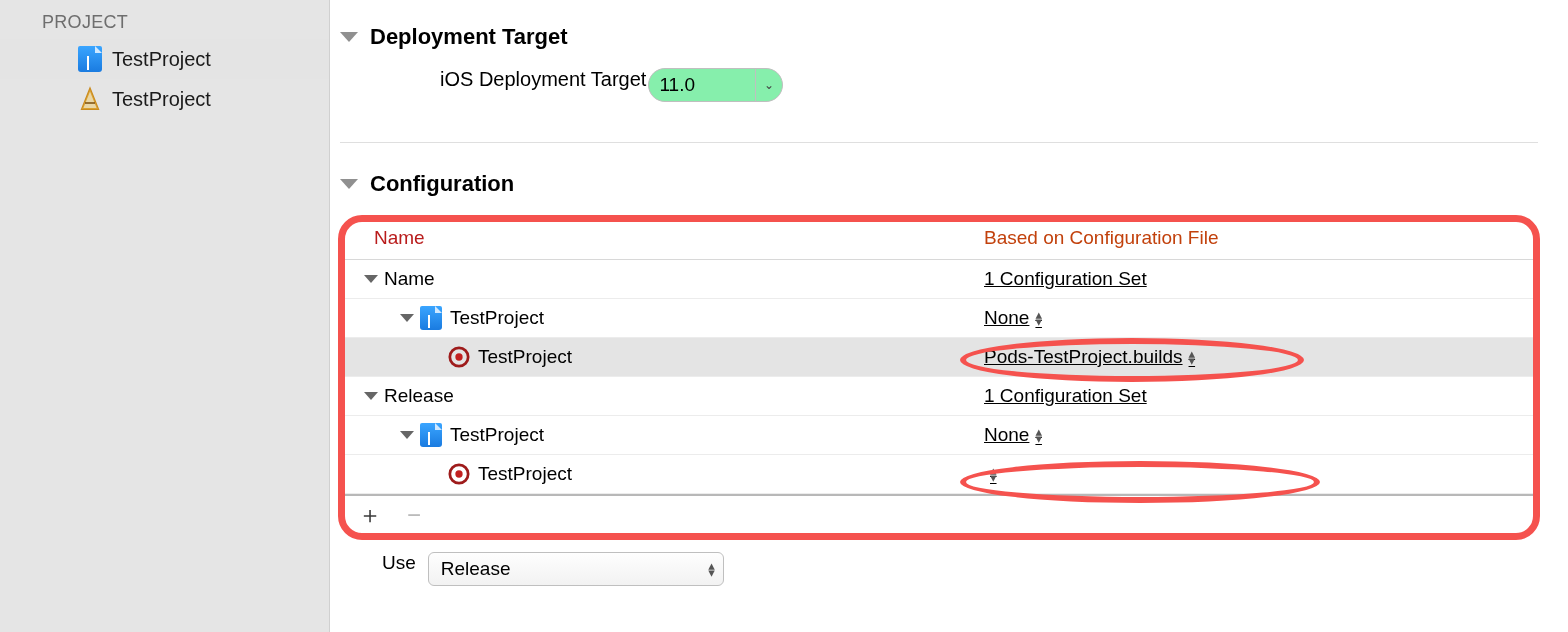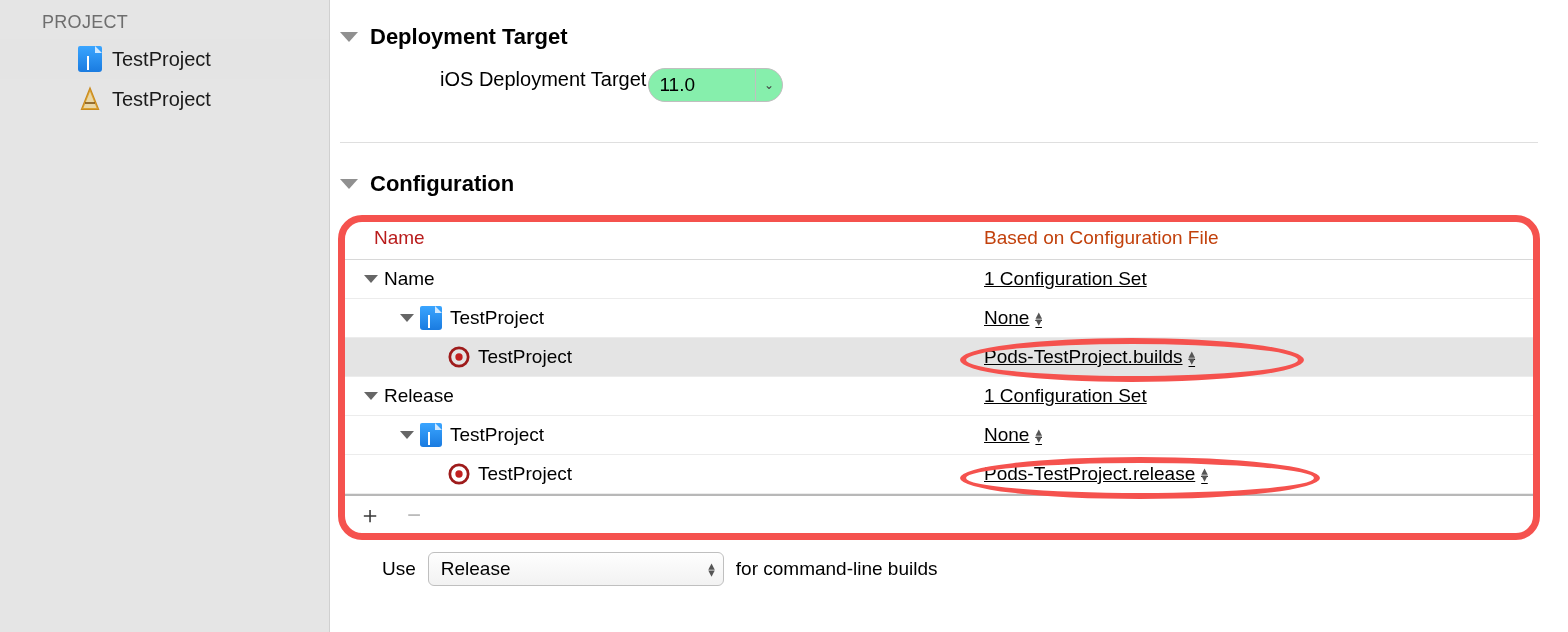--- a/index.html
+++ b/index.html
@@ -208,21 +208,21 @@
     }
     .plus-btn, .minus-btn {
       cursor: pointer;
       width: 24px;
       text-align: center;
     }
     .minus-btn { color: #b8b8b8; }
 
     .use-row {
       display: flex;
-      align-items: center;
+      align-items: flex-start;
       margin-top: 18px;
       padding-left: 42px;
       gap: 12px;
       font-size: 19px;
     }
     .popup {
       display: flex;
       align-items: center;
       justify-content: space-between;
       border: 1px solid #bfbfbf;
@@ -390,21 +390,20 @@
             <span class="row-icon bullseye-icon">
               <svg viewBox="0 0 24 24">
                   <circle cx="12" cy="12" r="10" fill="none" stroke="#9e1b1b" stroke-width="3"></circle>
                   <circle cx="12" cy="12" r="4" fill="#c22020"></circle>
                 </svg>
             </span>
             <span>TestProject</span>
           </div>
           <div class="col-based">
             <div class="ellipse-highlight" style="left:-24px; top:-6px; width:360px; height:42px;"></div>
-            <span>Pods-TestProject.release</span>
             <span class="updown">
                 <span>▴</span>
                 <span>▾</span>
               </span>
           </div>
         </div>
 
         <div class="table-footer">
           <span class="plus-btn">＋</span>
           <span class="minus-btn">−</span>
@@ -414,16 +413,15 @@
 
     <div class="use-row">
       <span>Use</span>
       <div class="popup">
         <span>Release</span>
         <span class="updown">
             <span>▴</span>
             <span>▾</span>
           </span>
       </div>
-      <span>for command-line builds</span>
     </div>
   </div>
 </div>
 
 </body></html>

